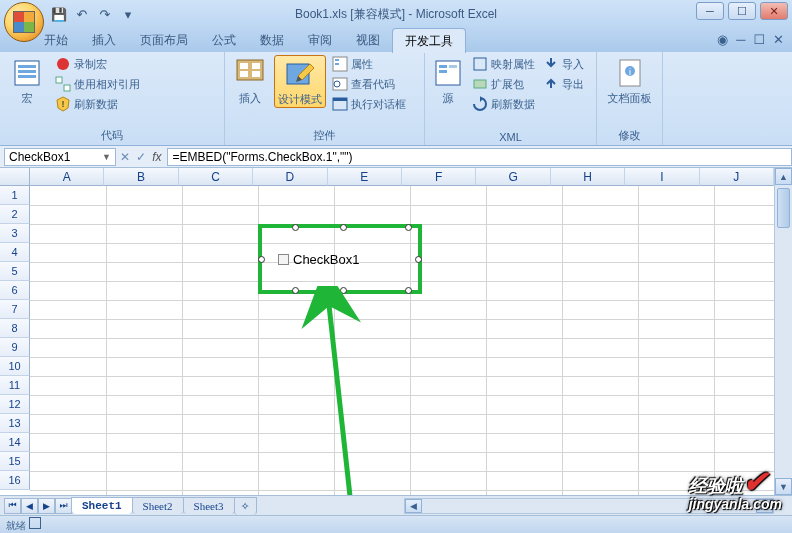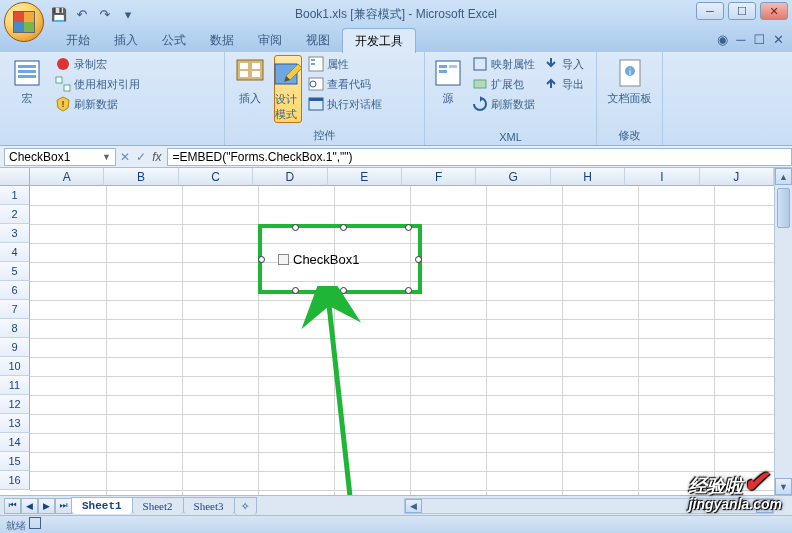--- a/index.html
+++ b/index.html
@@ -11,21 +11,21 @@
 .orb-inner{width:22px;height:22px;background:#fff;border:1px solid #666;display:grid;grid-template-columns:1fr 1fr;grid-template-rows:1fr 1fr;}
 .orb-inner div:nth-child(1){background:#e04e39;} .orb-inner div:nth-child(2){background:#f2a93b;} .orb-inner div:nth-child(3){background:#4a8ac9;} .orb-inner div:nth-child(4){background:#7ab648;}
 .qat { margin-left: 50px; display: flex; gap: 5px; align-items: center; }
 .qat-btn { width: 18px; height: 18px; display: flex; align-items: center; justify-content: center; color:#3b5a82; font-size:13px; }
 .title-text { position: absolute; left: 50%; transform: translateX(-50%); }
 .win-controls { position: absolute; right: 4px; top: 2px; display: flex; }
 .win-btn { width: 28px; height: 18px; background: linear-gradient(#e6eefb,#c9dcf2); border: 1px solid #7a9ec9; border-radius: 3px; margin-left: 4px; display:flex; align-items:center; justify-content:center; font-size:11px; color:#2b4a72;}
 .win-btn.close{background:linear-gradient(#f3bdb3,#e07b6d);color:#7a2018;}
 
 
-.ribbon-tabs { height: 24px; background: linear-gradient(#bcd6f2,#a9c9eb); display: flex; align-items: center; padding-left: 54px; font-size: 12px; color:#3b5a82; position:relative;}
+.ribbon-tabs { height: 24px; background: linear-gradient(#bcd6f2,#a9c9eb); display: flex; align-items: center; padding-left: 32px; font-size: 12px; color:#3b5a82; position:relative;}
 .tab { padding: 4px 12px 3px; cursor: pointer; border-top-left-radius:4px; border-top-right-radius:4px;}
 .tab.active { background: #dbe9f9; border: 1px solid #8fb1da; border-bottom:none; color:#000000;}
 .ribbon-right{position:absolute;right:8px;top:4px;display:flex;gap:8px;color:#3b618e;font-size:13px;}
 
 
 .ribbon { height: 94px; background: linear-gradient(#dbe9f9,#c9def5); border-bottom: 1px solid #8fb1da; display: flex; font-size: 11px; }
 .group { border-right: 1px solid #b1cbe7; display: flex; flex-direction: column; justify-content: space-between; padding: 3px 5px 1px 5px;}
 .group-body{display:flex; gap:4px; align-items:flex-start; flex:1;}
 .group-label { text-align: center; color: #3b618e; padding: 1px 0; font-size:11px;}
 .big-btn { display: flex; flex-direction: column; align-items: center; width: 56px; padding-top:2px; gap:2px; color:#3b618e;}
@@ -111,20 +111,21 @@
   <div class="win-controls">
     <div class="win-btn">─</div>
     <div class="win-btn">☐</div>
     <div class="win-btn close">✕</div>
   </div>
 </div>
 
 <div class="ribbon-tabs">
   <div class="tab">开始</div>
   <div class="tab">插入</div>
+  <div class="tab">页面布局</div>
   <div class="tab">公式</div>
   <div class="tab">数据</div>
   <div class="tab">审阅</div>
   <div class="tab">视图</div>
   <div class="tab active">开发工具</div>
   <div class="ribbon-right">
     <span>◉</span>
     <span>─</span>
     <span>☐</span>
     <span>✕</span>
@@ -159,35 +160,36 @@
           </div>
         <div class="small-row">
             <svg class="small-icon" viewBox="0 0 16 16">
               <path d="M8 1 L14 4 L13 12 L8 15 L3 12 L2 4 Z" fill="#f5c84c" stroke="#b8860b"></path>
               <text x="8" y="11" text-anchor="middle" font-size="9" fill="#000">!</text>
             </svg>
             <span>刷新数据</span>
           </div>
       </div>
     </div>
+    <div class="group-label">代码</div>
   </div>
 
   <div class="group" style="width:200px">
     <div class="group-body">
       <div class="big-btn" style="width:40px">
         <svg class="big-icon" viewBox="0 0 32 32">
             <rect x="3" y="3" width="26" height="20" fill="#d8b97a" stroke="#8a6a2b"></rect>
             <rect x="6" y="6" width="8" height="6" fill="#fff"></rect>
             <rect x="18" y="6" width="8" height="6" fill="#fff"></rect>
             <rect x="6" y="14" width="8" height="6" fill="#fff"></rect>
             <rect x="18" y="14" width="8" height="6" fill="#fff"></rect>
           </svg>
         <span>插入</span>
       </div>
-      <div class="big-btn active" style="width:28px">
+      <div class="big-btn active" style="width:52px">
         <svg class="big-icon" viewBox="0 0 32 32">
             <rect x="3" y="6" width="22" height="20" fill="#6fa8e0" stroke="#2b5c9b"></rect>
             <path d="M14 18 L26 6 L30 10 L18 22 Z" fill="#f5c84c" stroke="#b8860b"></path>
             <path d="M12 24 L14 18 L18 22 Z" fill="#555"></path>
           </svg>
         <span>设计模式</span>
       </div>
       <div class="col-stack">
         <div class="small-row">
             <svg class="small-icon" viewBox="0 0 16 16">

